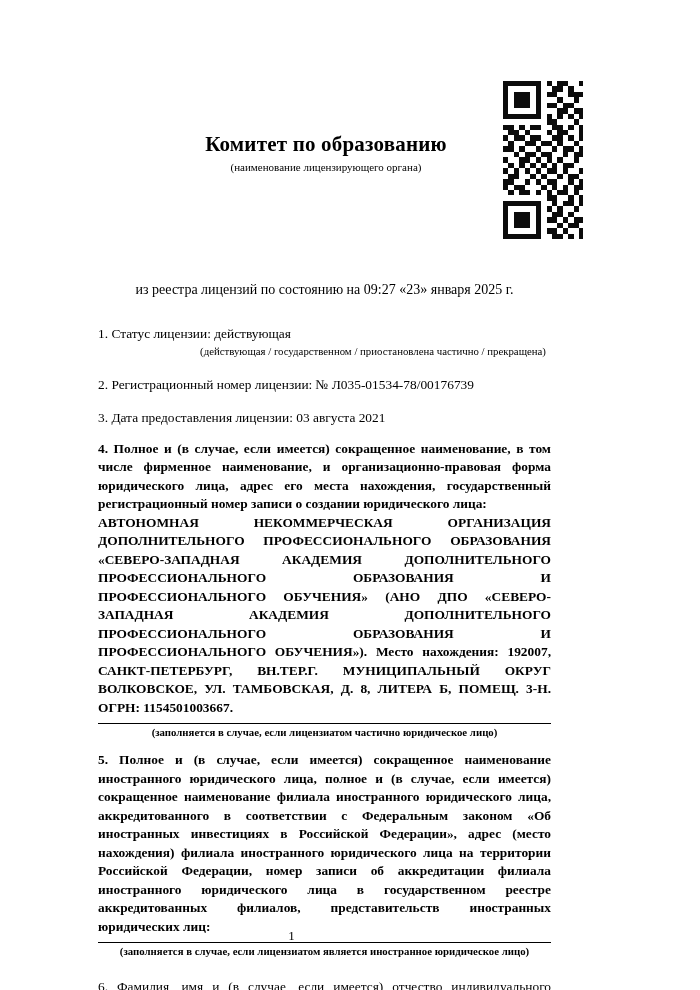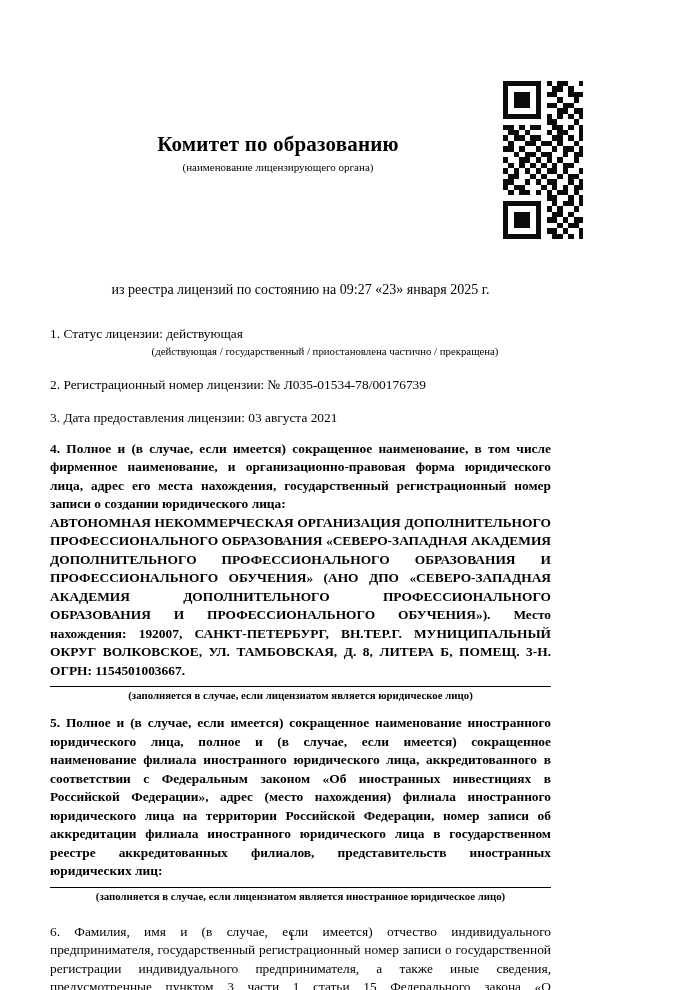--- a/index.html
+++ b/index.html
@@ -5,20 +5,21 @@
   * { margin: 0; padding: 0; box-sizing: border-box; }
   html, body { background: #ffffff; }
   .page {
     position: relative;
     width: 583px;
     height: 990px;
     background: #ffffff;
     color: #000000;
     font-family: "Liberation Serif", serif;
     overflow: hidden;
+    padding-left: 48px;
   }
   .content {
     padding-left: 50px;
     padding-right: 32px;
   }
   
   .qr {
     position: absolute;
     left: 503px;
     top: 81px;
@@ -542,31 +543,31 @@
       <div class="org-caption">(наименование лицензирующего органа)</div>
     </div>
 
     <div class="doc-title">
       <div>из реестра лицензий по состоянию на 09:27 «23» января 2025 г.</div>
     </div>
 
     <div class="items">
 
       <div class="item-line">1. Статус лицензии: действующая</div>
-      <div class="cap-indent">(действующая / государственный / приостановлена частично / прекращена)</div>
+      <div class="cap-indent">(действующая / государственном / приостановлена частично / прекращена)</div>
 
       <div class="item m18">2. Регистрационный номер лицензии: № Л035-01534-78/00176739</div>
 
       <div class="item">3. Дата предоставления лицензии: 03 августа 2021</div>
 
       <div class="item m12">
         <div class="j">4. Полное и (в случае, если имеется) сокращенное наименование, в том числе фирменное наименование, и организационно-правовая форма юридического лица, адрес его места нахождения, государственный регистрационный номер записи о создании юридического лица:</div>
         <div class="j">АВТОНОМНАЯ НЕКОММЕРЧЕСКАЯ ОРГАНИЗАЦИЯ ДОПОЛНИТЕЛЬНОГО ПРОФЕССИОНАЛЬНОГО ОБРАЗОВАНИЯ «СЕВЕРО-ЗАПАДНАЯ АКАДЕМИЯ ДОПОЛНИТЕЛЬНОГО ПРОФЕССИОНАЛЬНОГО ОБРАЗОВАНИЯ И ПРОФЕССИОНАЛЬНОГО ОБУЧЕНИЯ» (АНО ДПО «СЕВЕРО-ЗАПАДНАЯ АКАДЕМИЯ ДОПОЛНИТЕЛЬНОГО ПРОФЕССИОНАЛЬНОГО ОБРАЗОВАНИЯ И ПРОФЕССИОНАЛЬНОГО ОБУЧЕНИЯ»). Место нахождения: 192007, САНКТ-ПЕТЕРБУРГ, ВН.ТЕР.Г. МУНИЦИПАЛЬНЫЙ ОКРУГ ВОЛКОВСКОЕ, УЛ. ТАМБОВСКАЯ, Д. 8, ЛИТЕРА Б, ПОМЕЩ. 3-Н. ОГРН: 1154501003667.</div>
         <div class="rule"></div>
-        <div class="field-caption">(заполняется в случае, если лицензиатом является юридическое лицо)</div>
+        <div class="field-caption">(заполняется в случае, если лицензиатом частично юридическое лицо)</div>
       </div>
 
       <div class="item m12">
         <div class="j">5. Полное и (в случае, если имеется) сокращенное наименование иностранного юридического лица, полное и (в случае, если имеется) сокращенное наименование филиала иностранного юридического лица, аккредитованного в соответствии с Федеральным законом «Об иностранных инвестициях в Российской Федерации», адрес (место нахождения) филиала иностранного юридического лица на территории Российской Федерации, номер записи об аккредитации филиала иностранного юридического лица в государственном реестре аккредитованных филиалов, представительств иностранных юридических лиц:</div>
         <div class="rule"></div>
         <div class="field-caption">(заполняется в случае, если лицензиатом является иностранное юридическое лицо)</div>
       </div>
 
       <div class="item m20">
         <div class="j">6. Фамилия, имя и (в случае, если имеется) отчество индивидуального предпринимателя, государственный регистрационный номер записи о государственной регистрации индивидуального предпринимателя, а также иные сведения, предусмотренные пунктом 3 части 1 статьи 15 Федерального закона «О лицензировании отдельных видов деятельности»:</div>

